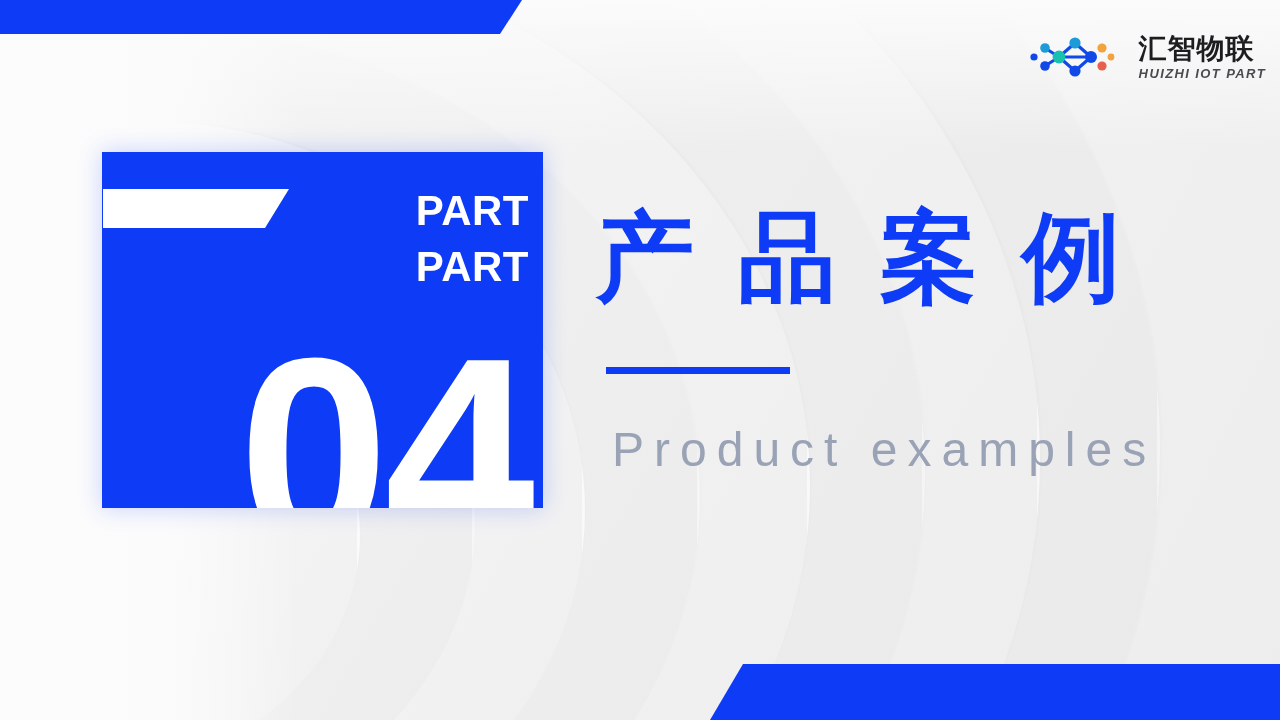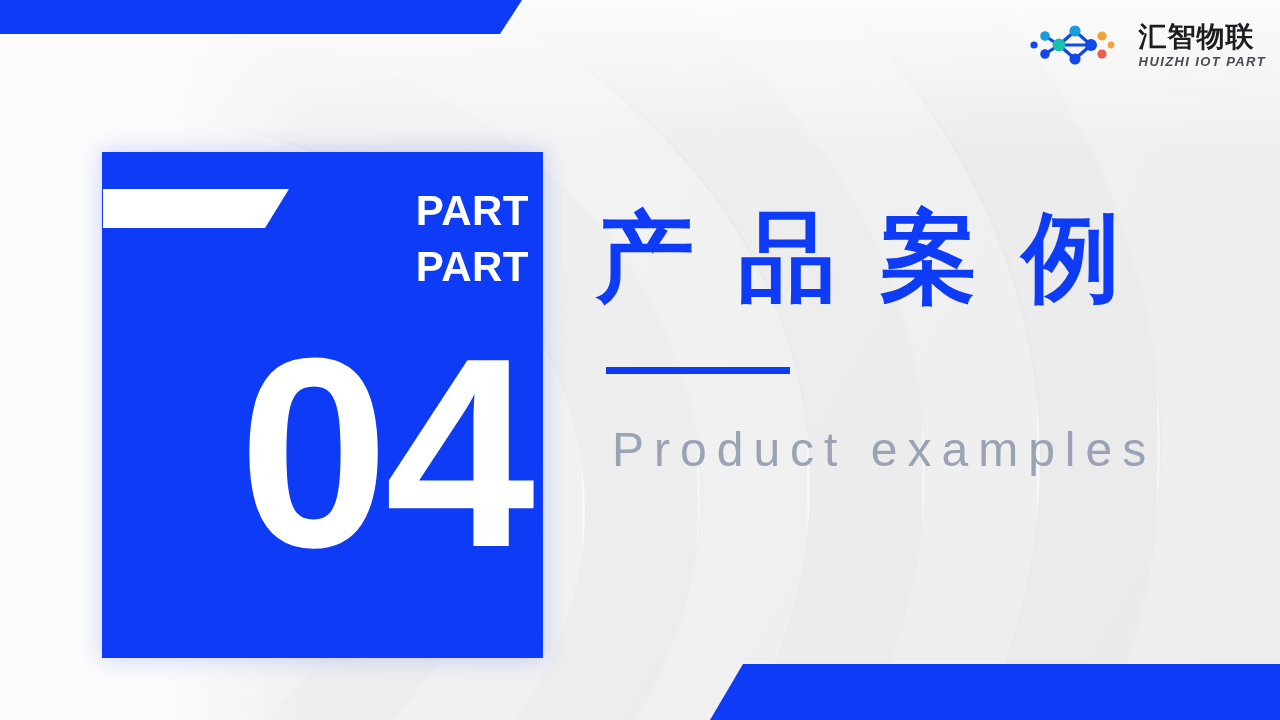--- a/index.html
+++ b/index.html
@@ -114,21 +114,21 @@
     right: 0; bottom: 0;
     width: 570px; height: 56px;
     background: var(--brand);
     clip-path: polygon(33px 0, 570px 0, 570px 56px, 0 56px);
   }
 
   
   .part-card {
     position: absolute;
     left: 102px; top: 152px;
-    width: 441px; height: 506px;
+    width: 441px; height: 356px;
     background: var(--brand);
     overflow: hidden;
     box-shadow: 0 0 22px rgba(14, 59, 245, 0.22);
   }
   .part-rule {
     position: absolute;
     left: 1px; top: 37px;
     width: 186px; height: 39px;
     background: #ffffff;
     clip-path: polygon(0 0, 186px 0, 162px 39px, 0 39px);
@@ -181,21 +181,21 @@
     color: #9aa3b5;
     font-size: 48px;
     line-height: 52px;
     letter-spacing: 10px;
     white-space: nowrap;
   }
 
   
   .logo {
     position: absolute;
-    right: 14px; top: 22px;
+    right: 14px; top: 34px;
     display: flex;
     align-items: center;
     gap: 24px;
   }
   .logo-mark { width: 86px; height: 46px; display: block; }
   .logo-text { display: flex; flex-direction: column; line-height: 1; }
   .logo-cn {
     color: #1d1d1f;
     font-family: "DejaVu Sans", "Liberation Sans", sans-serif;
     font-weight: bold;

